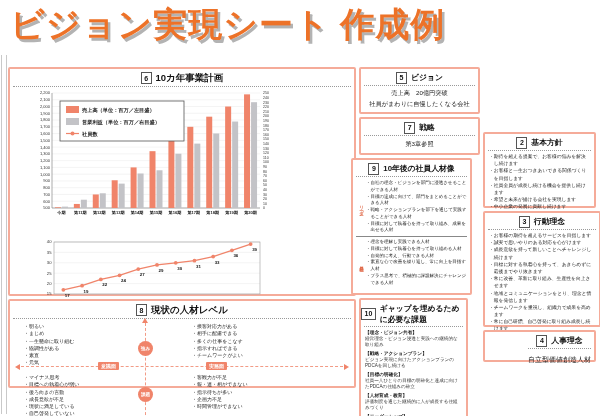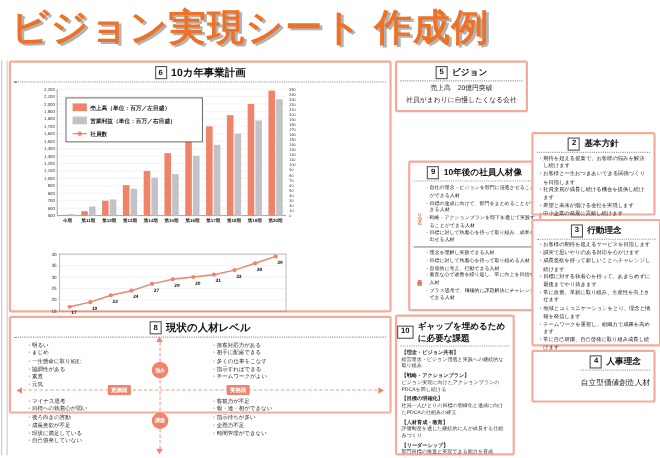--- a/index.html
+++ b/index.html
@@ -3,38 +3,38 @@
 <meta charset="utf-8">
 <style>
   html,body{margin:0;padding:0;}
   body{width:600px;height:416px;background:#fff;position:relative;
        font-family:"Liberation Sans","DejaVu Sans",sans-serif;color:#222;}
   .page{position:absolute;left:0;top:0;width:600px;height:416px;background:#fff;overflow:hidden;}
   .page-edge{position:absolute;left:1px;top:55px;height:359px;width:4px;
              border-left:1px solid #c9c9c9;border-right:1px solid #c9c9c9;}
   .main-title{position:absolute;left:10px;top:2px;margin:0;font-size:34px;font-weight:bold;
               color:#ed7228;text-shadow:2.5px 2.5px 0 #b3b3b3;letter-spacing:1px;white-space:nowrap;}
-  .panel{position:absolute;background:#fff;border:2px solid #f5ab99;border-radius:2px;box-sizing:border-box;}
+  .panel{position:absolute;background:#fff;border:2px solid #f5ab99;border-radius:2px;box-sizing:border-box;margin-top:12px;}
   .panel-head{display:flex;justify-content:center;align-items:center;gap:4px;padding:2.5px 0 1.5px;}
   .num{border:1px solid #555;font-size:7px;font-weight:bold;line-height:1;padding:1.5px 2.5px;color:#111;background:#fff;}
   .panel-title{font-weight:bold;color:#111;}
   .big .panel-title{font-size:9.5px;}
   .small .panel-title{font-size:7.8px;}
   .dots{border-top:1.5px dotted #999;margin:0 3px;}
   
   #box6{left:8px;top:55px;width:348px;height:229px;}
   #box8{left:8px;top:287px;width:348px;height:89px;}
   #box5{left:359px;top:55px;width:121px;height:47px;}
   #box7{left:359px;top:105px;width:121px;height:38px;}
-  #box9{left:371px;top:146px;width:121px;height:137px;}
+  #box9{left:351px;top:146px;width:121px;height:137px;}
   #box10{left:359px;top:286px;width:109px;height:128px;}
   #box1{left:483px;top:55px;width:113px;height:62px;}
   #box2{left:483px;top:120px;width:113px;height:76px;}
   #box3{left:483px;top:199px;width:118px;height:116px;}
-  #box4{left:483px;top:318px;width:113px;height:48px;padding-left:40px;}
+  #box4{left:483px;top:318px;width:113px;height:32px;padding-left:40px;}
   
   #barchart{margin:1px 0 0 4px;}
   #linechart{margin:0 0 0 4px;}
   
   .quad{position:absolute;left:0;top:16px;width:344px;height:109px;}
   .vline{position:absolute;left:135px;top:6px;height:97px;width:0;border-left:1.5px dashed #f29b86;}
   .hline{position:absolute;left:11px;width:322px;top:49px;border-top:1.5px dashed #f29b86;}
   .arr{position:absolute;width:0;height:0;}
   .a-up{left:132px;top:1px;border-left:3.5px solid transparent;border-right:3.5px solid transparent;border-bottom:5.5px solid #f0846a;}
   .a-down{left:132px;top:103px;border-left:3.5px solid transparent;border-right:3.5px solid transparent;border-top:5.5px solid #f0846a;}
@@ -353,20 +353,30 @@
       <span class="num">5</span>
       <span class="panel-title">ビジョン</span>
     </header>
     <div class="dots"></div>
     <div class="center-content">
         <div class="line">売上高　20億円突破</div>
         <div class="line">社員がまわりに自慢したくなる会社</div>
       </div>
   </section>
 
+  <section class="panel small" id="box7">
+    <header class="panel-head">
+      <span class="num">7</span>
+      <span class="panel-title">戦略</span>
+    </header>
+    <div class="dots"></div>
+    <div class="center-content">
+        <div class="line">第3章参照</div>
+      </div>
+  </section>
 
   <section class="panel small" id="box9">
     <header class="panel-head">
       <span class="num">9</span>
       <span class="panel-title">10年後の社員人材像</span>
     </header>
     <div class="dots"></div>
     <div id="box9-groups">
         <div class="group-row">
           <div class="vlabel">リーダー</div>

